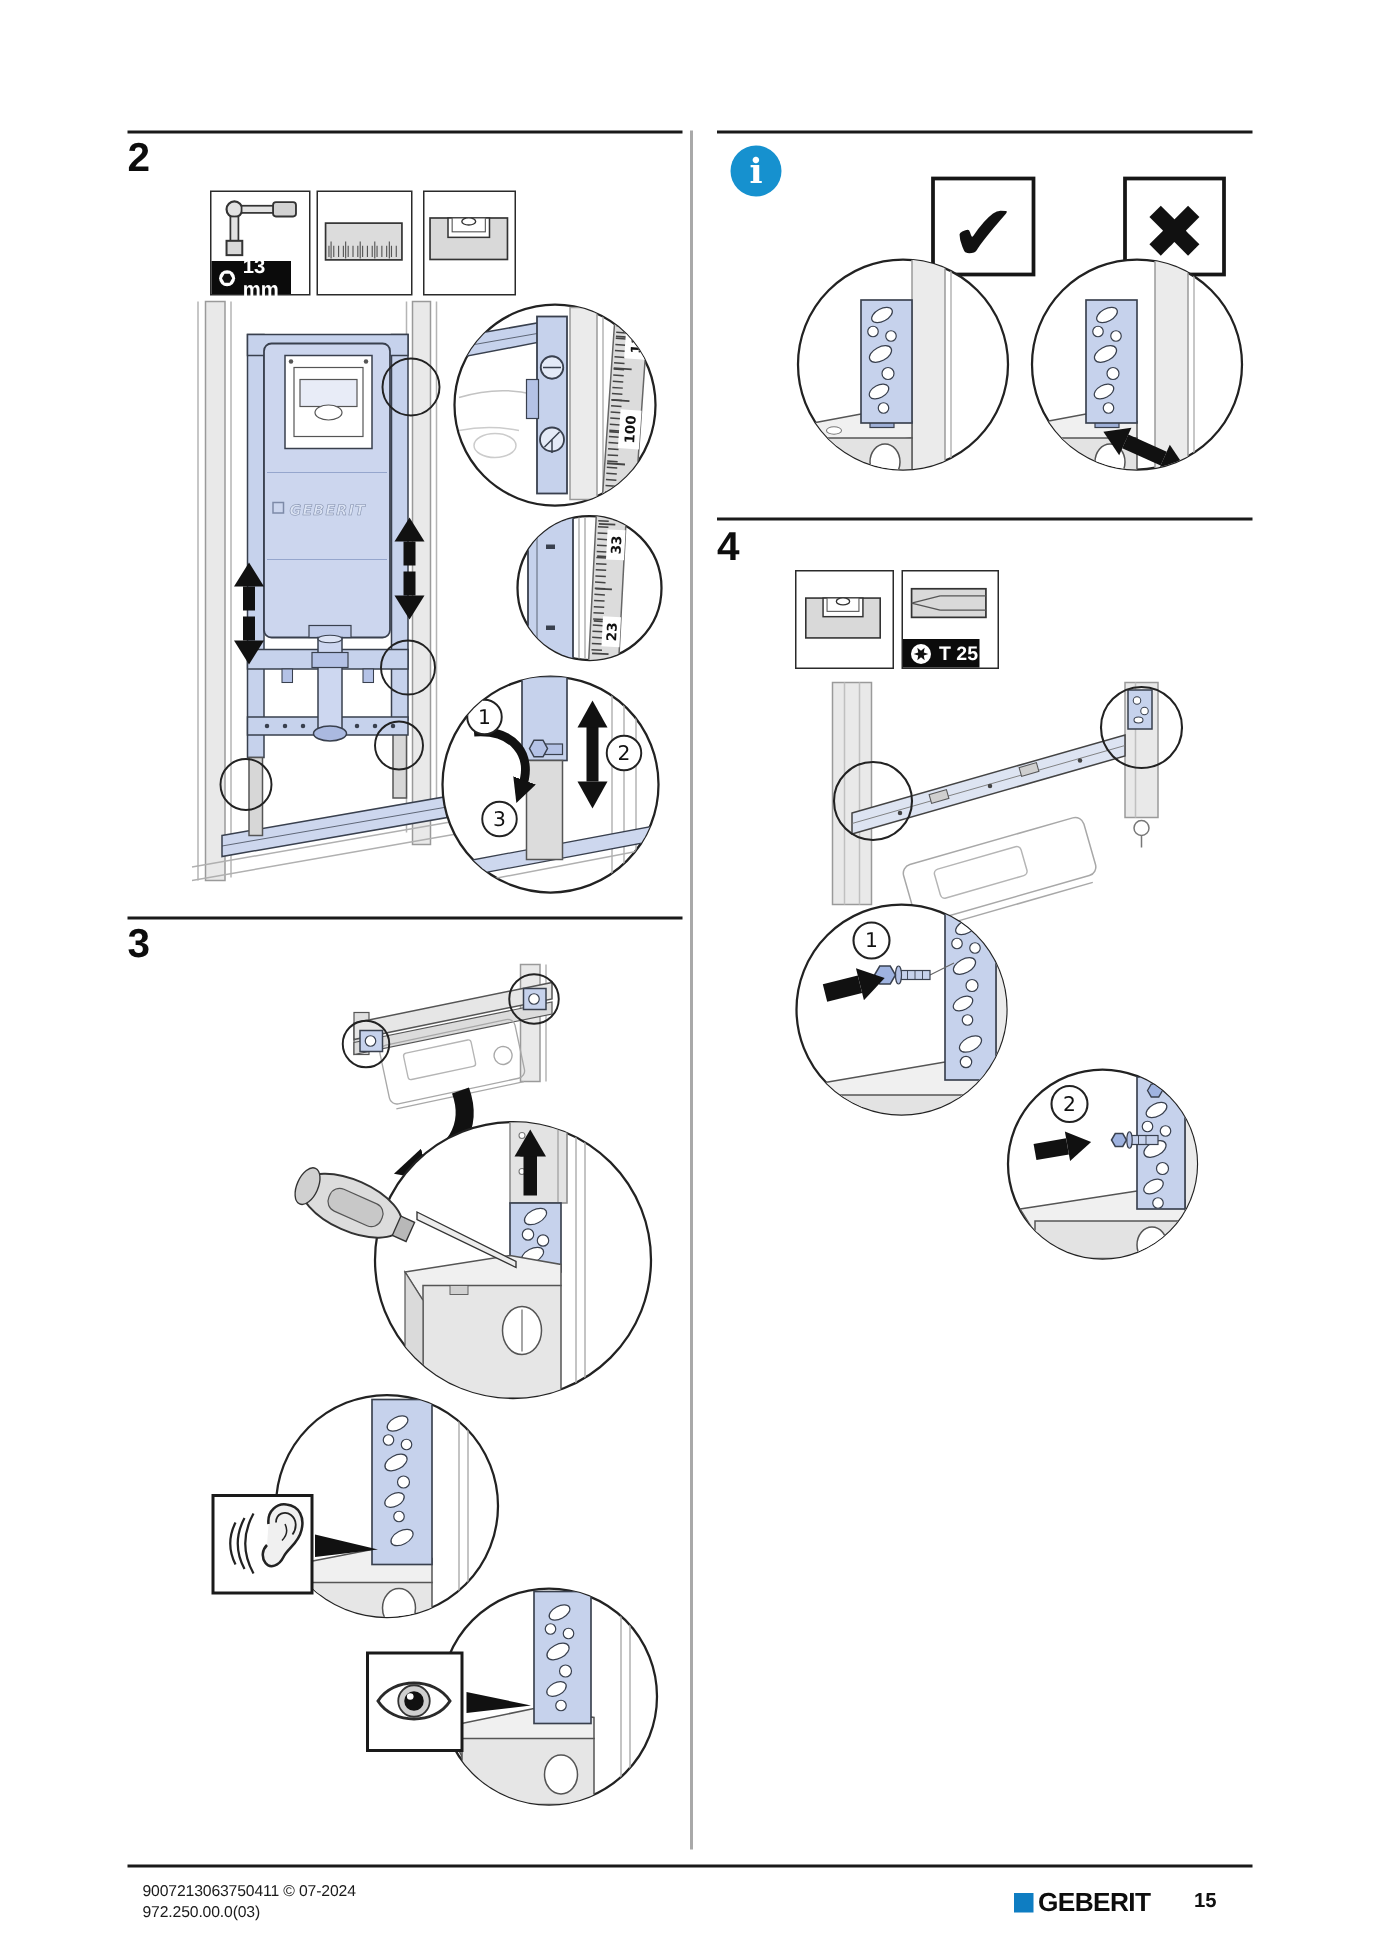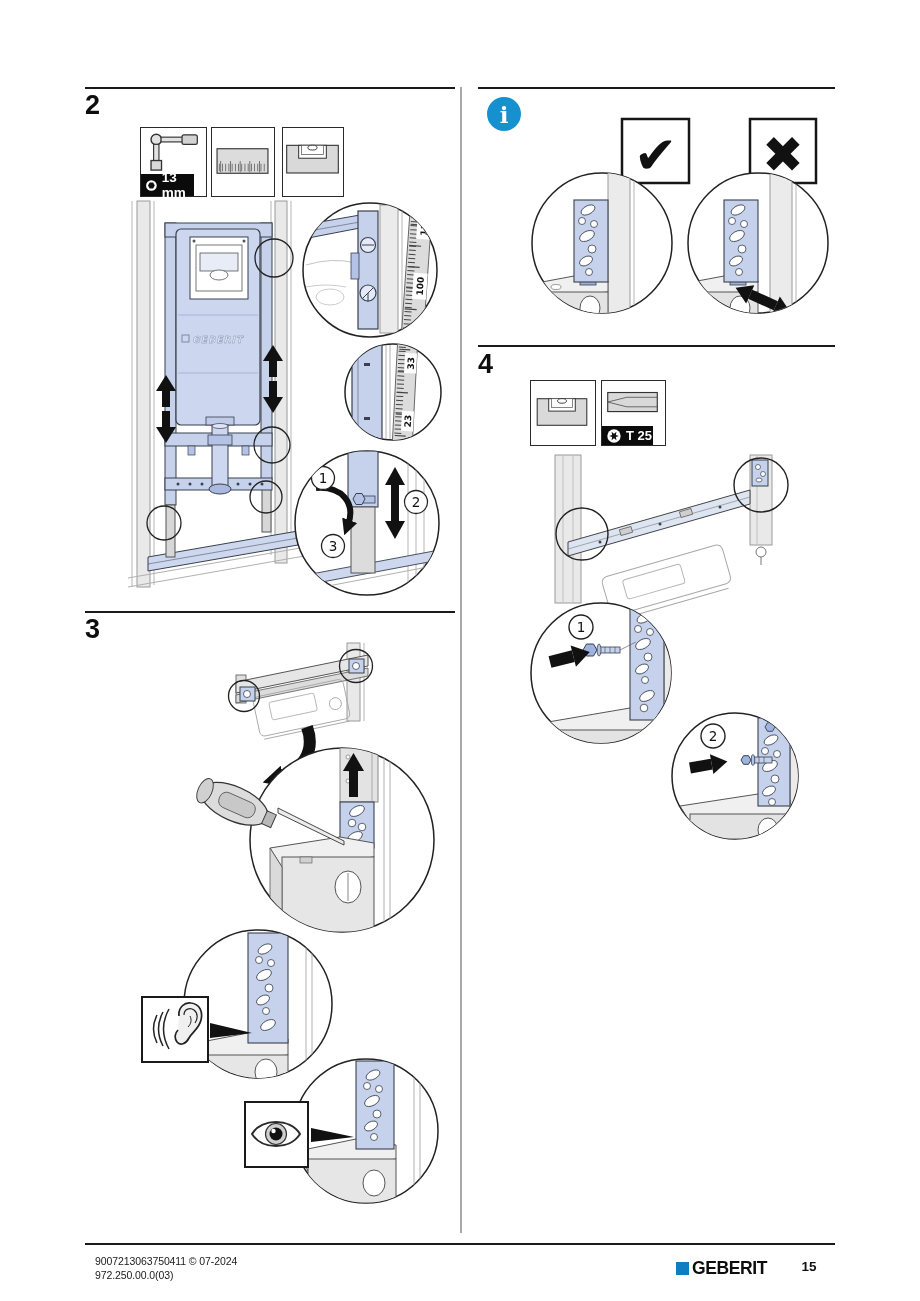--- a/index.html
+++ b/index.html
@@ -14,21 +14,21 @@
   .tag22{height:22px;font-size:13.5px;}
   .tag19{height:19px;font-size:13px;}
   .ill{position:absolute;}
   .info-icon{position:absolute;left:487px;top:97px;width:34px;height:34px;border-radius:50%;
              background:#1691cf;color:#fff;display:flex;align-items:center;justify-content:center;
              font-family:"DejaVu Serif",serif;font-weight:bold;font-size:23px;line-height:1;}
   .footer-meta{position:absolute;left:85px;top:1255px;font-size:10.5px;line-height:13.8px;color:#1a1a1a;letter-spacing:-0.1px;margin-left:10px;}
   .logo{position:absolute;left:676px;top:1258px;display:flex;align-items:center;gap:3px;}
   .logo-square{display:inline-block;width:13px;height:13px;background:#0e7dc2;}
   .logo-word{font-weight:bold;font-size:17.5px;letter-spacing:-0.4px;color:#0d0d0d;}
-  .page-num{position:absolute;left:796px;top:1259px;width:26px;text-align:center;font-size:13.5px;font-weight:bold;}
+  .page-num{position:absolute;left:796px;top:1259px;width:26px;text-align:left;font-size:13.5px;font-weight:bold;}
   svg text{font-family:"DejaVu Sans","Liberation Sans",sans-serif;}
   .callout-txt{font-size:13.5px;fill:#111;}
   .scale-txt{font-size:9px;font-weight:bold;fill:#111;}
 </style>
 </head>
 <body>
 
 <div class="page">
 
   <div class="hrule" style="left:85px;top:87px;width:370px;"></div>

